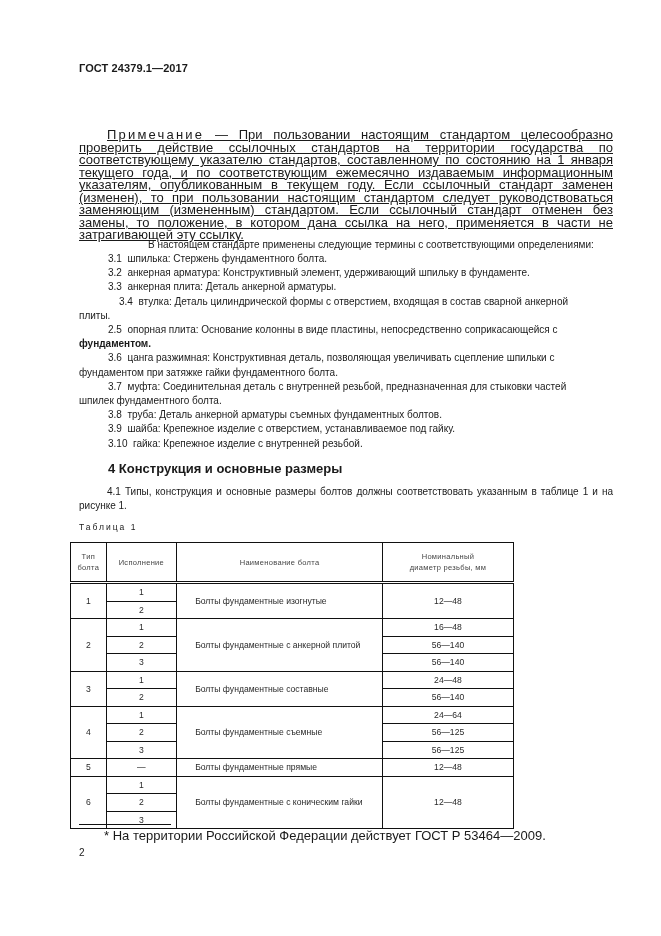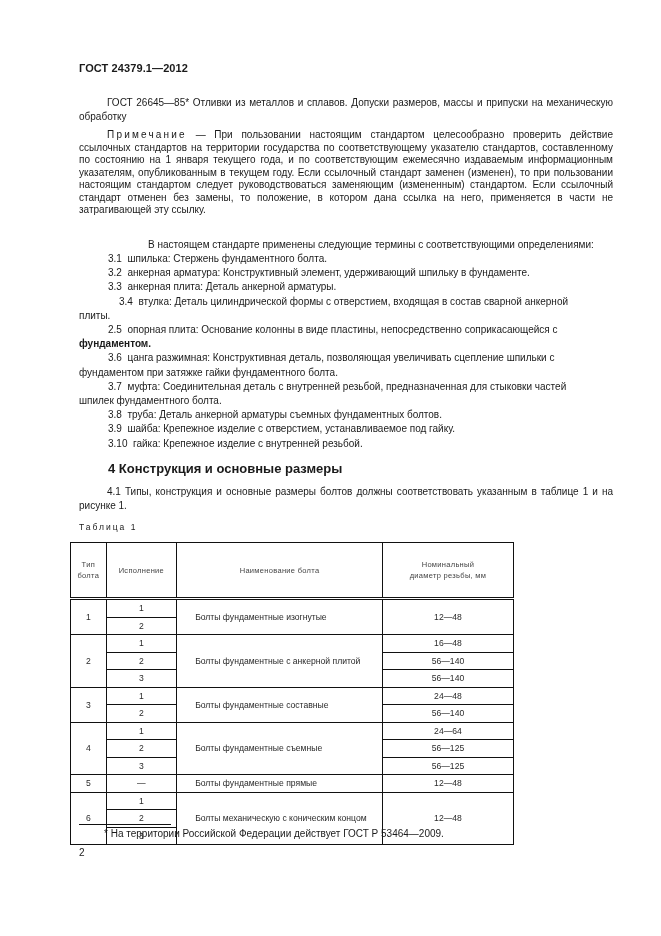--- a/index.html
+++ b/index.html
@@ -3,47 +3,46 @@
 <meta charset="utf-8">
 <style>
   html, body { margin: 0; padding: 0; background: #ffffff; }
   body { width: 661px; height: 936px; position: relative; overflow: hidden;
          font-family: "Liberation Sans", "DejaVu Sans", sans-serif; color: #1a1a1a; }
   .page { position: absolute; left: 0; top: 0; width: 661px; height: 936px; }
   .abs { position: absolute; }
   .hdr { left: 79px; top: 62px; font-weight: bold; font-size: 11px; letter-spacing: 0.1px; }
   .para { left: 79px; width: 534px; font-size: 10px; line-height: 14px; text-align: justify; }
   .indent { text-indent: 28px; }
-  .note { font-size: 10px; line-height: 12.5px; }
+  .note { font-size: 13px; line-height: 12.5px; text-decoration: underline; }
   .spaced { letter-spacing: 2.2px; }
   .h2 { font-weight: bold; font-size: 13px; left: 108px; }
   .term { left: 108px; font-size: 10px; line-height: 14px; white-space: nowrap; }
   .term b { font-weight: normal; }
   .cont { left: 79px; font-size: 10px; line-height: 14px; }
   .tcap { left: 79px; top: 522px; font-size: 8.5px; letter-spacing: 2px; }
   table.t1 { position: absolute; left: 70px; top: 542px; width: 444px; border-collapse: collapse;
              font-size: 8.6px; color: #2a2a2a; }
   table.t1 td, table.t1 th { border: 1px solid #111; padding: 0; text-align: center; vertical-align: middle; font-weight: normal; }
   table.t1 th { height: 30px; font-size: 7.5px; line-height: 11px; color: #444; letter-spacing: 0.3px; }
   table.t1 thead tr th { border-bottom: 3px double #111; }
   table.t1 td.name { text-align: left; padding-left: 18px; }
   table.t1 tr.sub td { height: 16.5px; }
   .c1 { width: 38px; } .c2 { width: 82px; } .c3 { width: 266px; } .c4 { width: 147px; }
   .fnline { left: 79px; top: 824px; width: 92px; border-top: 1px solid #111; }
-  .fn { left: 104px; top: 828px; font-size: 10px; }
+  .fn { left: 104px; top: 828px; font-size: 13px; }
   .pgnum { left: 79px; top: 847px; font-size: 10px; }
 </style>
 </head>
 <body>
 
 <div class="page">
 
-  <div class="abs hdr">ГОСТ 24379.1—2012</div>
+  <div class="abs hdr">ГОСТ 24379.1—2017</div>
 
-  <div class="abs para indent" style="top:96px;">ГОСТ  26645—85* Отливки из металлов и сплавов. Допуски размеров, массы и припуски на механическую обработку</div>
 
   <div class="abs para indent note" style="top:129px;"><span class="spaced">Примечание</span><span> — При пользовании настоящим стандартом целесообразно проверить действие ссылочных стандартов на территории государства по соответствующему указателю стандартов, составленному по состоянию на 1 января текущего года, и по соответствующим ежемесячно издаваемым информационным указателям, опубликованным в текущем году. Если ссылочный стандарт заменен (изменен), то при пользовании настоящим стандартом следует руководствоваться заменяющим (измененным) стандартом. Если ссылочный стандарт отменен без замены, то положение, в котором дана ссылка на него, применяется в части не затрагивающей эту ссылку.</span></div>
 
 
   <div class="abs term" style="top:238px;padding-left:40px;">В настоящем стандарте применены следующие термины с соответствующими определениями:</div>
 
   <div id="terms">
       <div class="abs term" style="top: 252px;"><span>3.1</span>&nbsp; <b>шпилька:</b><span> Стержень фундаментного болта.</span></div>
       <div class="abs term" style="top: 266.2px;"><span>3.2</span>&nbsp; <b>анкерная арматура:</b><span> Конструктивный элемент, удерживающий шпильку в фундаменте.</span></div>
       <div class="abs term" style="top: 280.4px;"><span>3.3</span>&nbsp; <b>анкерная плита:</b><span> Деталь анкерной арматуры.</span></div>
@@ -71,21 +70,21 @@
         <col class="c1">
         <col class="c2">
         <col class="c3">
         <col class="c4">
       </colgroup>
     <thead>
       <tr>
         <th style="padding:0 4px;">Тип болта</th>
         <th>Исполнение</th>
         <th>Наименование болта</th>
-        <th style="padding:12px 22px;">Номинальный диаметр резьбы, мм</th>
+        <th style="padding:4px 22px;">Номинальный диаметр резьбы, мм</th>
       </tr>
     </thead>
     <tbody id="tbody">
         <tr class="sub">
           <td rowspan="2">1</td>
           <td>1</td>
           <td rowspan="2" class="name">Болты фундаментные изогнутые</td>
           <td rowspan="2">12—48</td>
         </tr>
         <tr class="sub">
@@ -131,21 +130,21 @@
         </tr>
         <tr class="sub">
           <td rowspan="1">5</td>
           <td>—</td>
           <td rowspan="1" class="name">Болты фундаментные прямые</td>
           <td>12—48</td>
         </tr>
         <tr class="sub">
           <td rowspan="3">6</td>
           <td>1</td>
-          <td rowspan="3" class="name">Болты механическую с коническим концом</td>
+          <td rowspan="3" class="name">Болты фундаментные с коническим гайки</td>
           <td rowspan="3">12—48</td>
         </tr>
         <tr class="sub">
           <td>2</td>
         </tr>
         <tr class="sub">
           <td>3</td>
         </tr>
       </tbody>
   </table>

